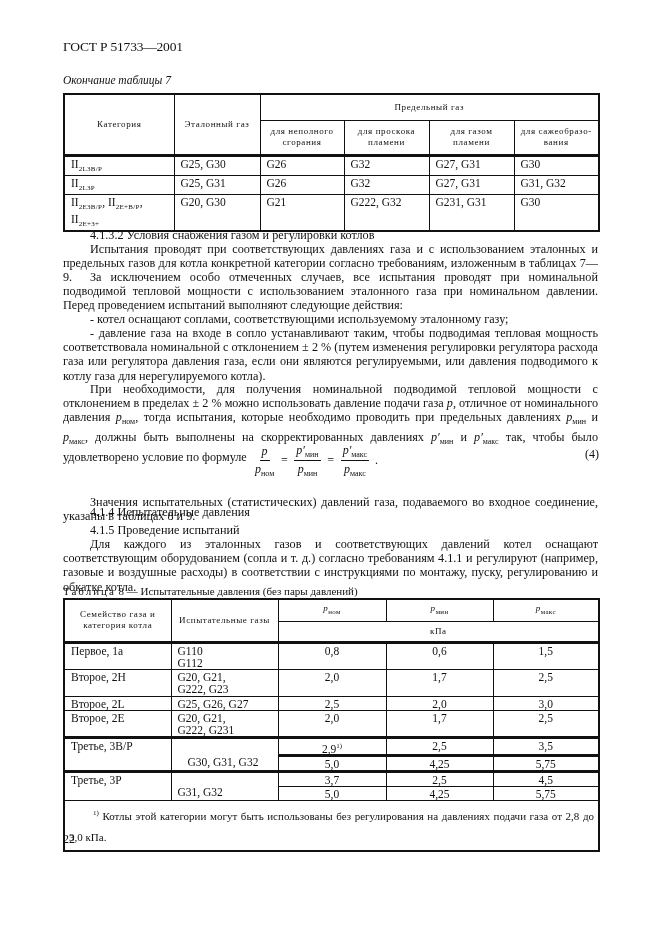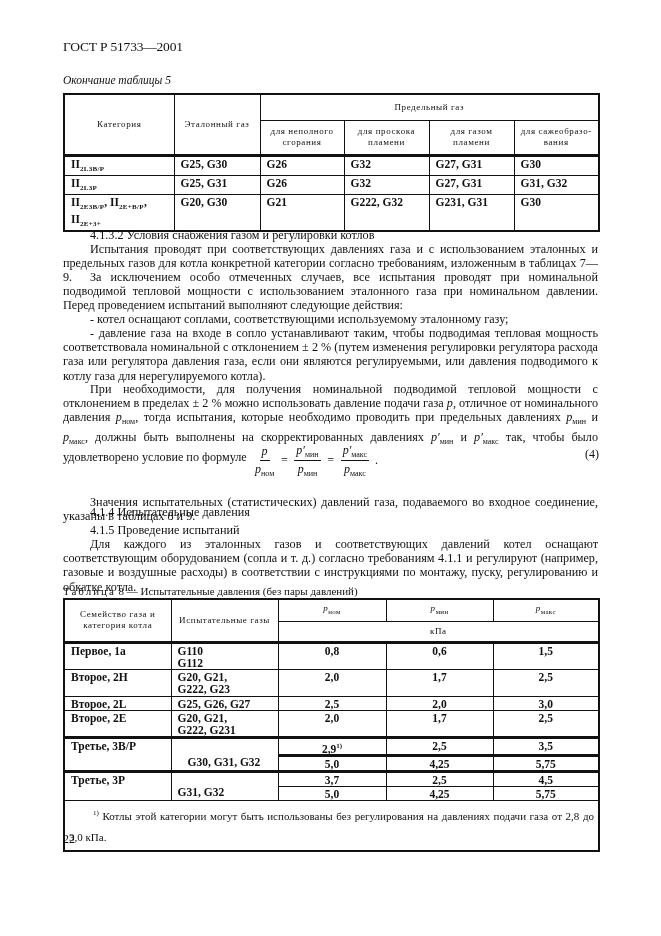--- a/index.html
+++ b/index.html
@@ -4,21 +4,21 @@
 <style>
   html, body { margin:0; padding:0; }
   body { width:661px; height:936px; background:#ffffff; position:relative; overflow:hidden;
          font-family:"Liberation Serif", "DejaVu Serif", serif; color:#111; }
   .abs { position:absolute; }
   .doc-id { left:63px; top:39px; font-size:13.5px; font-weight:normal; letter-spacing:-0.2px; }
   .caption { left:63px; top:74px; font-size:11.5px; font-style:italic; }
   table { border-collapse:collapse; position:absolute; left:63px; width:535px; table-layout:fixed; }
   td, th { border:1px solid #111; padding:0 6px; font-weight:normal; vertical-align:middle; }
   .hdr { font-size:9px; letter-spacing:0.6px; text-align:center; line-height:11px; }
-  .cell { font-size:11.5px; line-height:12px; text-align:left; vertical-align:top; padding-top:1px;font-weight:bold; }
+  .cell { font-size:11.5px; line-height:12px; text-align:left; vertical-align:top; padding-top:1px; }
   .center { text-align:center; }
   .thick-top { border-top:3px solid #111; }
   sub.s { font-size:7px; vertical-align:-3px; letter-spacing:0.3px; }
   .para { position:absolute; left:63px; width:535px; font-size:12.2px; line-height:14.2px; text-align:justify; }
   .indent { text-indent:27px; }
   .heading { position:absolute; left:90px; font-size:12.2px; line-height:14.2px; }
   .formula { position:absolute; top:443px; left:255px; font-size:12px; font-style:italic; display:flex; align-items:center; gap:6px; }
   .frac { display:inline-flex; flex-direction:column; align-items:center; }
   .frac .num { border-bottom:1px solid #111; padding:0 2px 1px 2px; }
   .frac .den { padding-top:1px; }
@@ -26,21 +26,21 @@
   .eqnum { position:absolute; top:447px; left:585px; font-size:12px; }
   .table-title { position:absolute; left:63px; top:585px; font-size:11px; }
   .spaced { letter-spacing:2px; }
   .page-num { position:absolute; left:63px; top:832px; font-size:12px; }
   .foot { font-size:11px; line-height:21px; text-align:justify; padding:2px 4px; vertical-align:top; }
 </style>
 </head>
 <body>
 
 <div class="abs doc-id">ГОСТ Р 51733—2001</div>
-<div class="abs caption">Окончание таблицы 5</div>
+<div class="abs caption">Окончание таблицы 7</div>
 
 <table style="top:93px; border:2px solid #111;">
   <colgroup>
     <col style="width:110px">
       <col style="width:86px">
       <col style="width:84px">
       <col style="width:85px">
       <col style="width:85px">
       <col style="width:85px">
   </colgroup>

